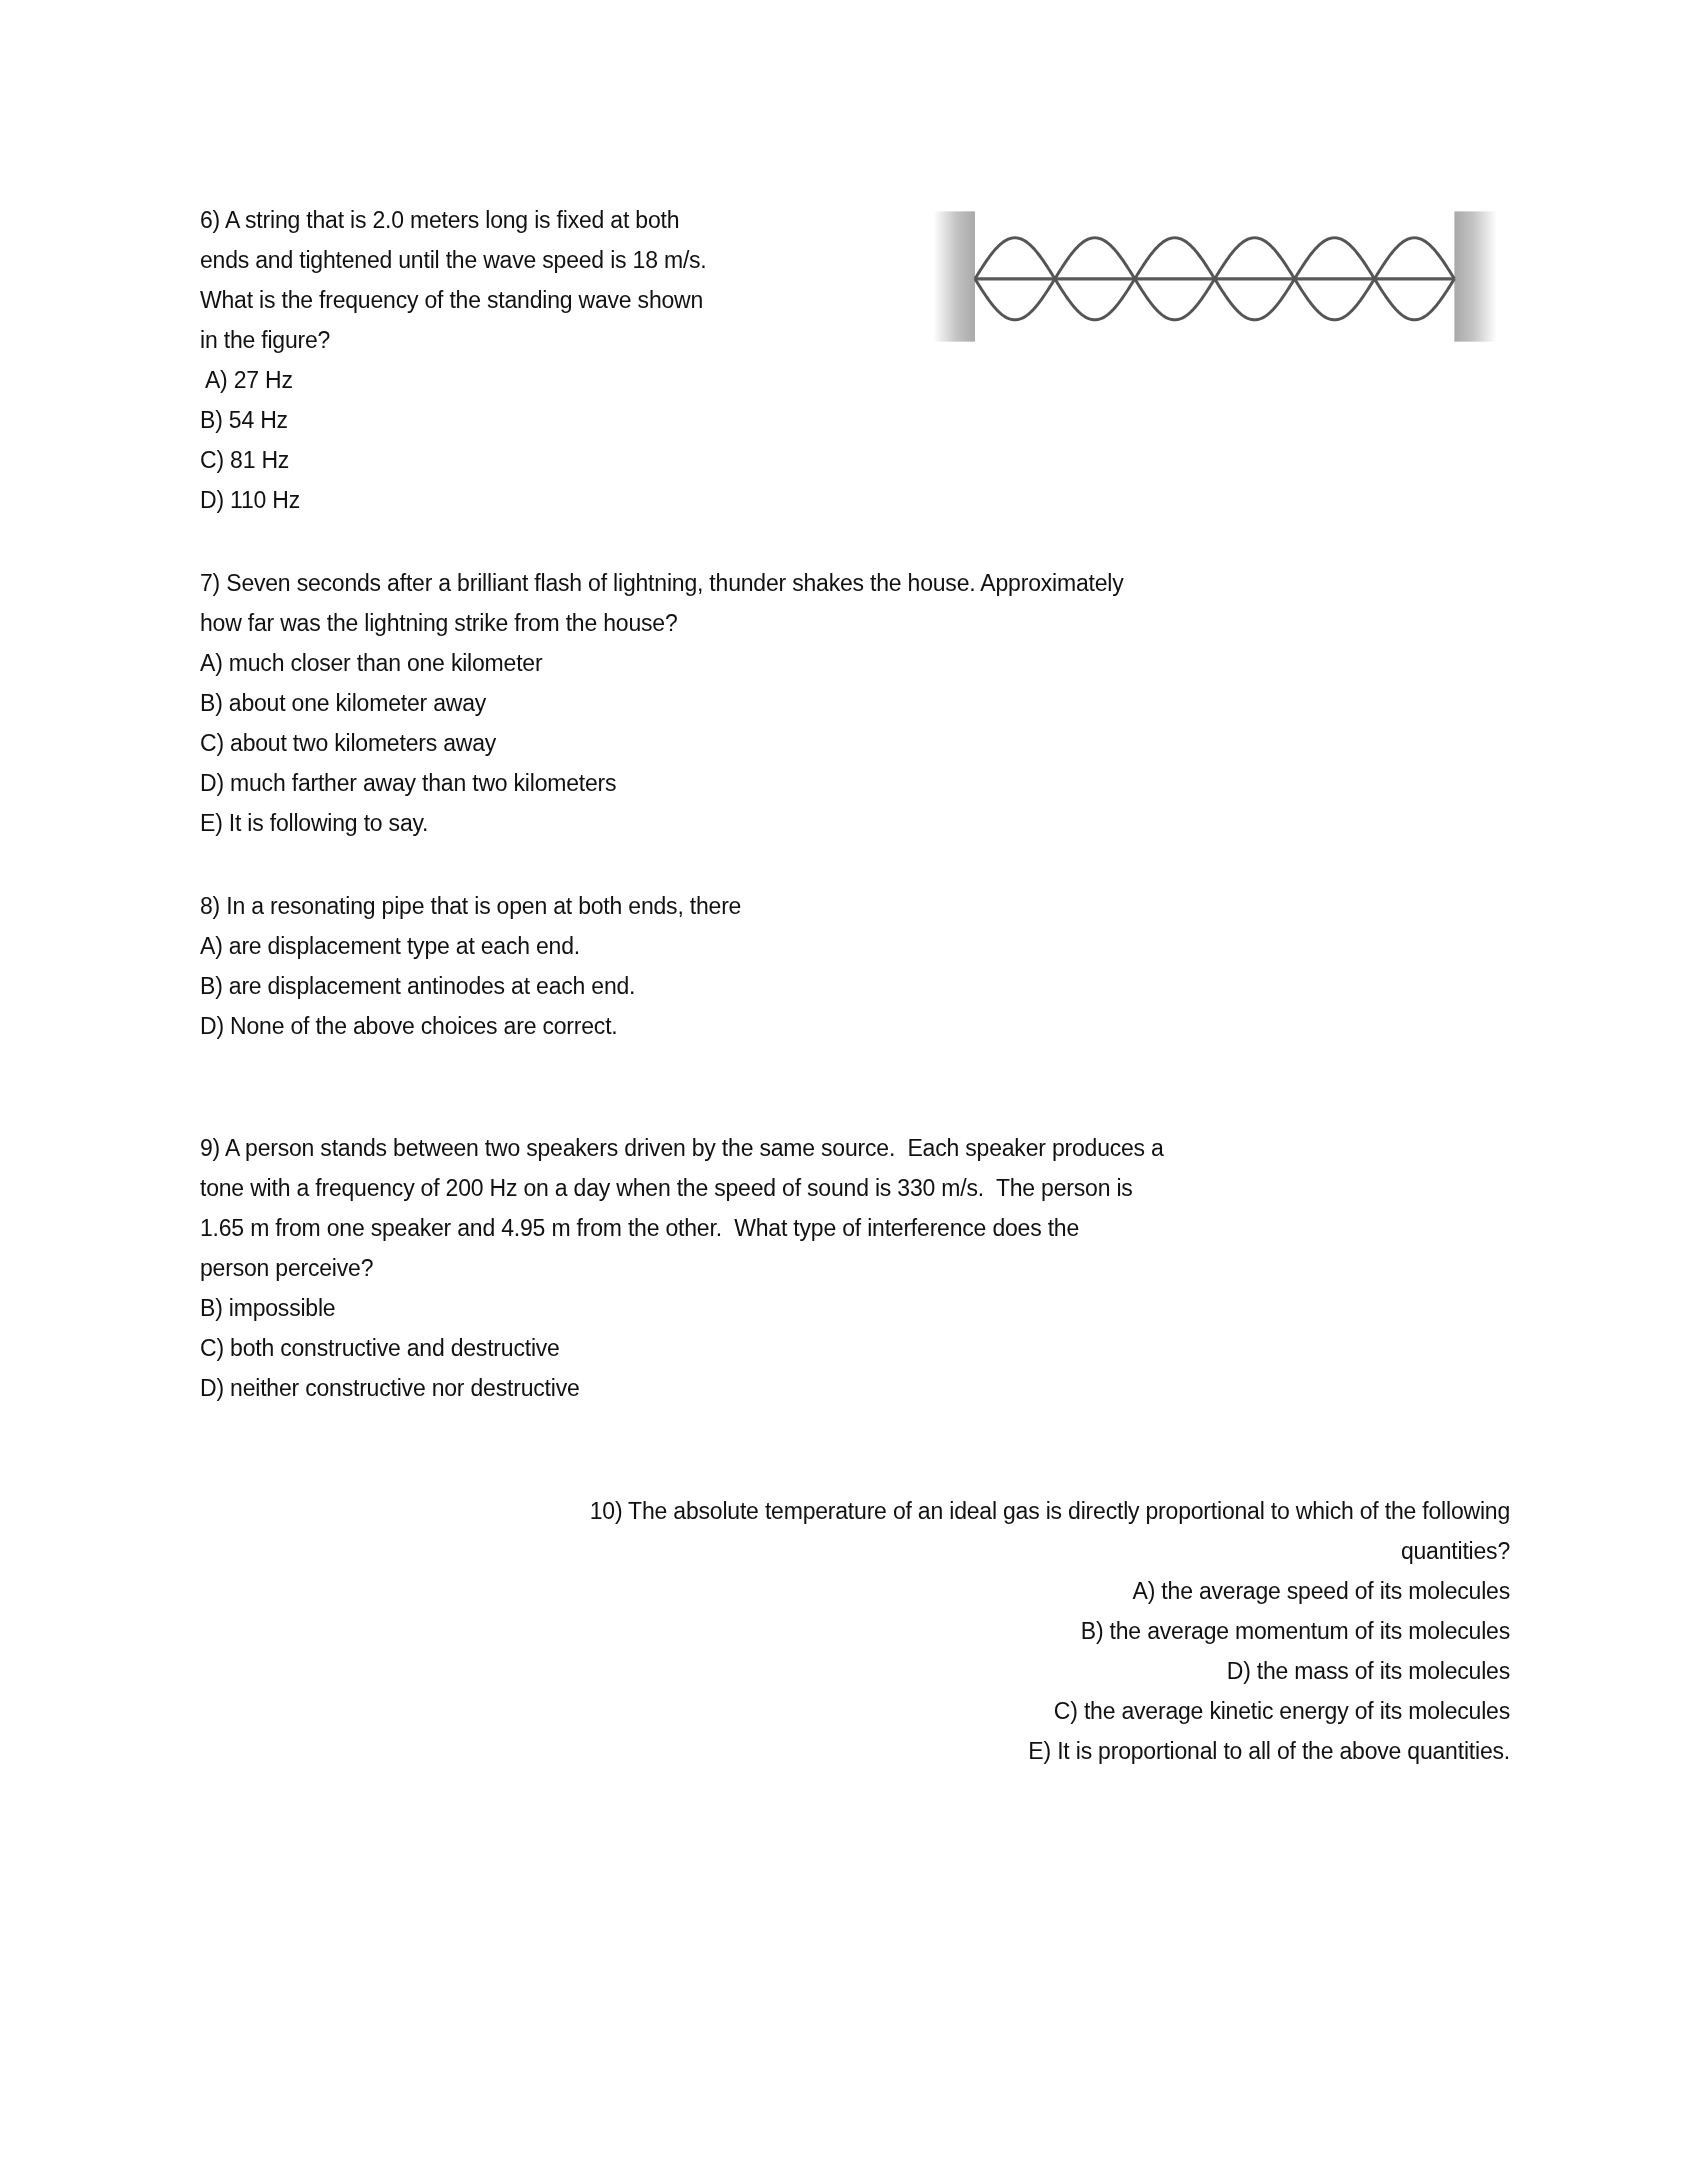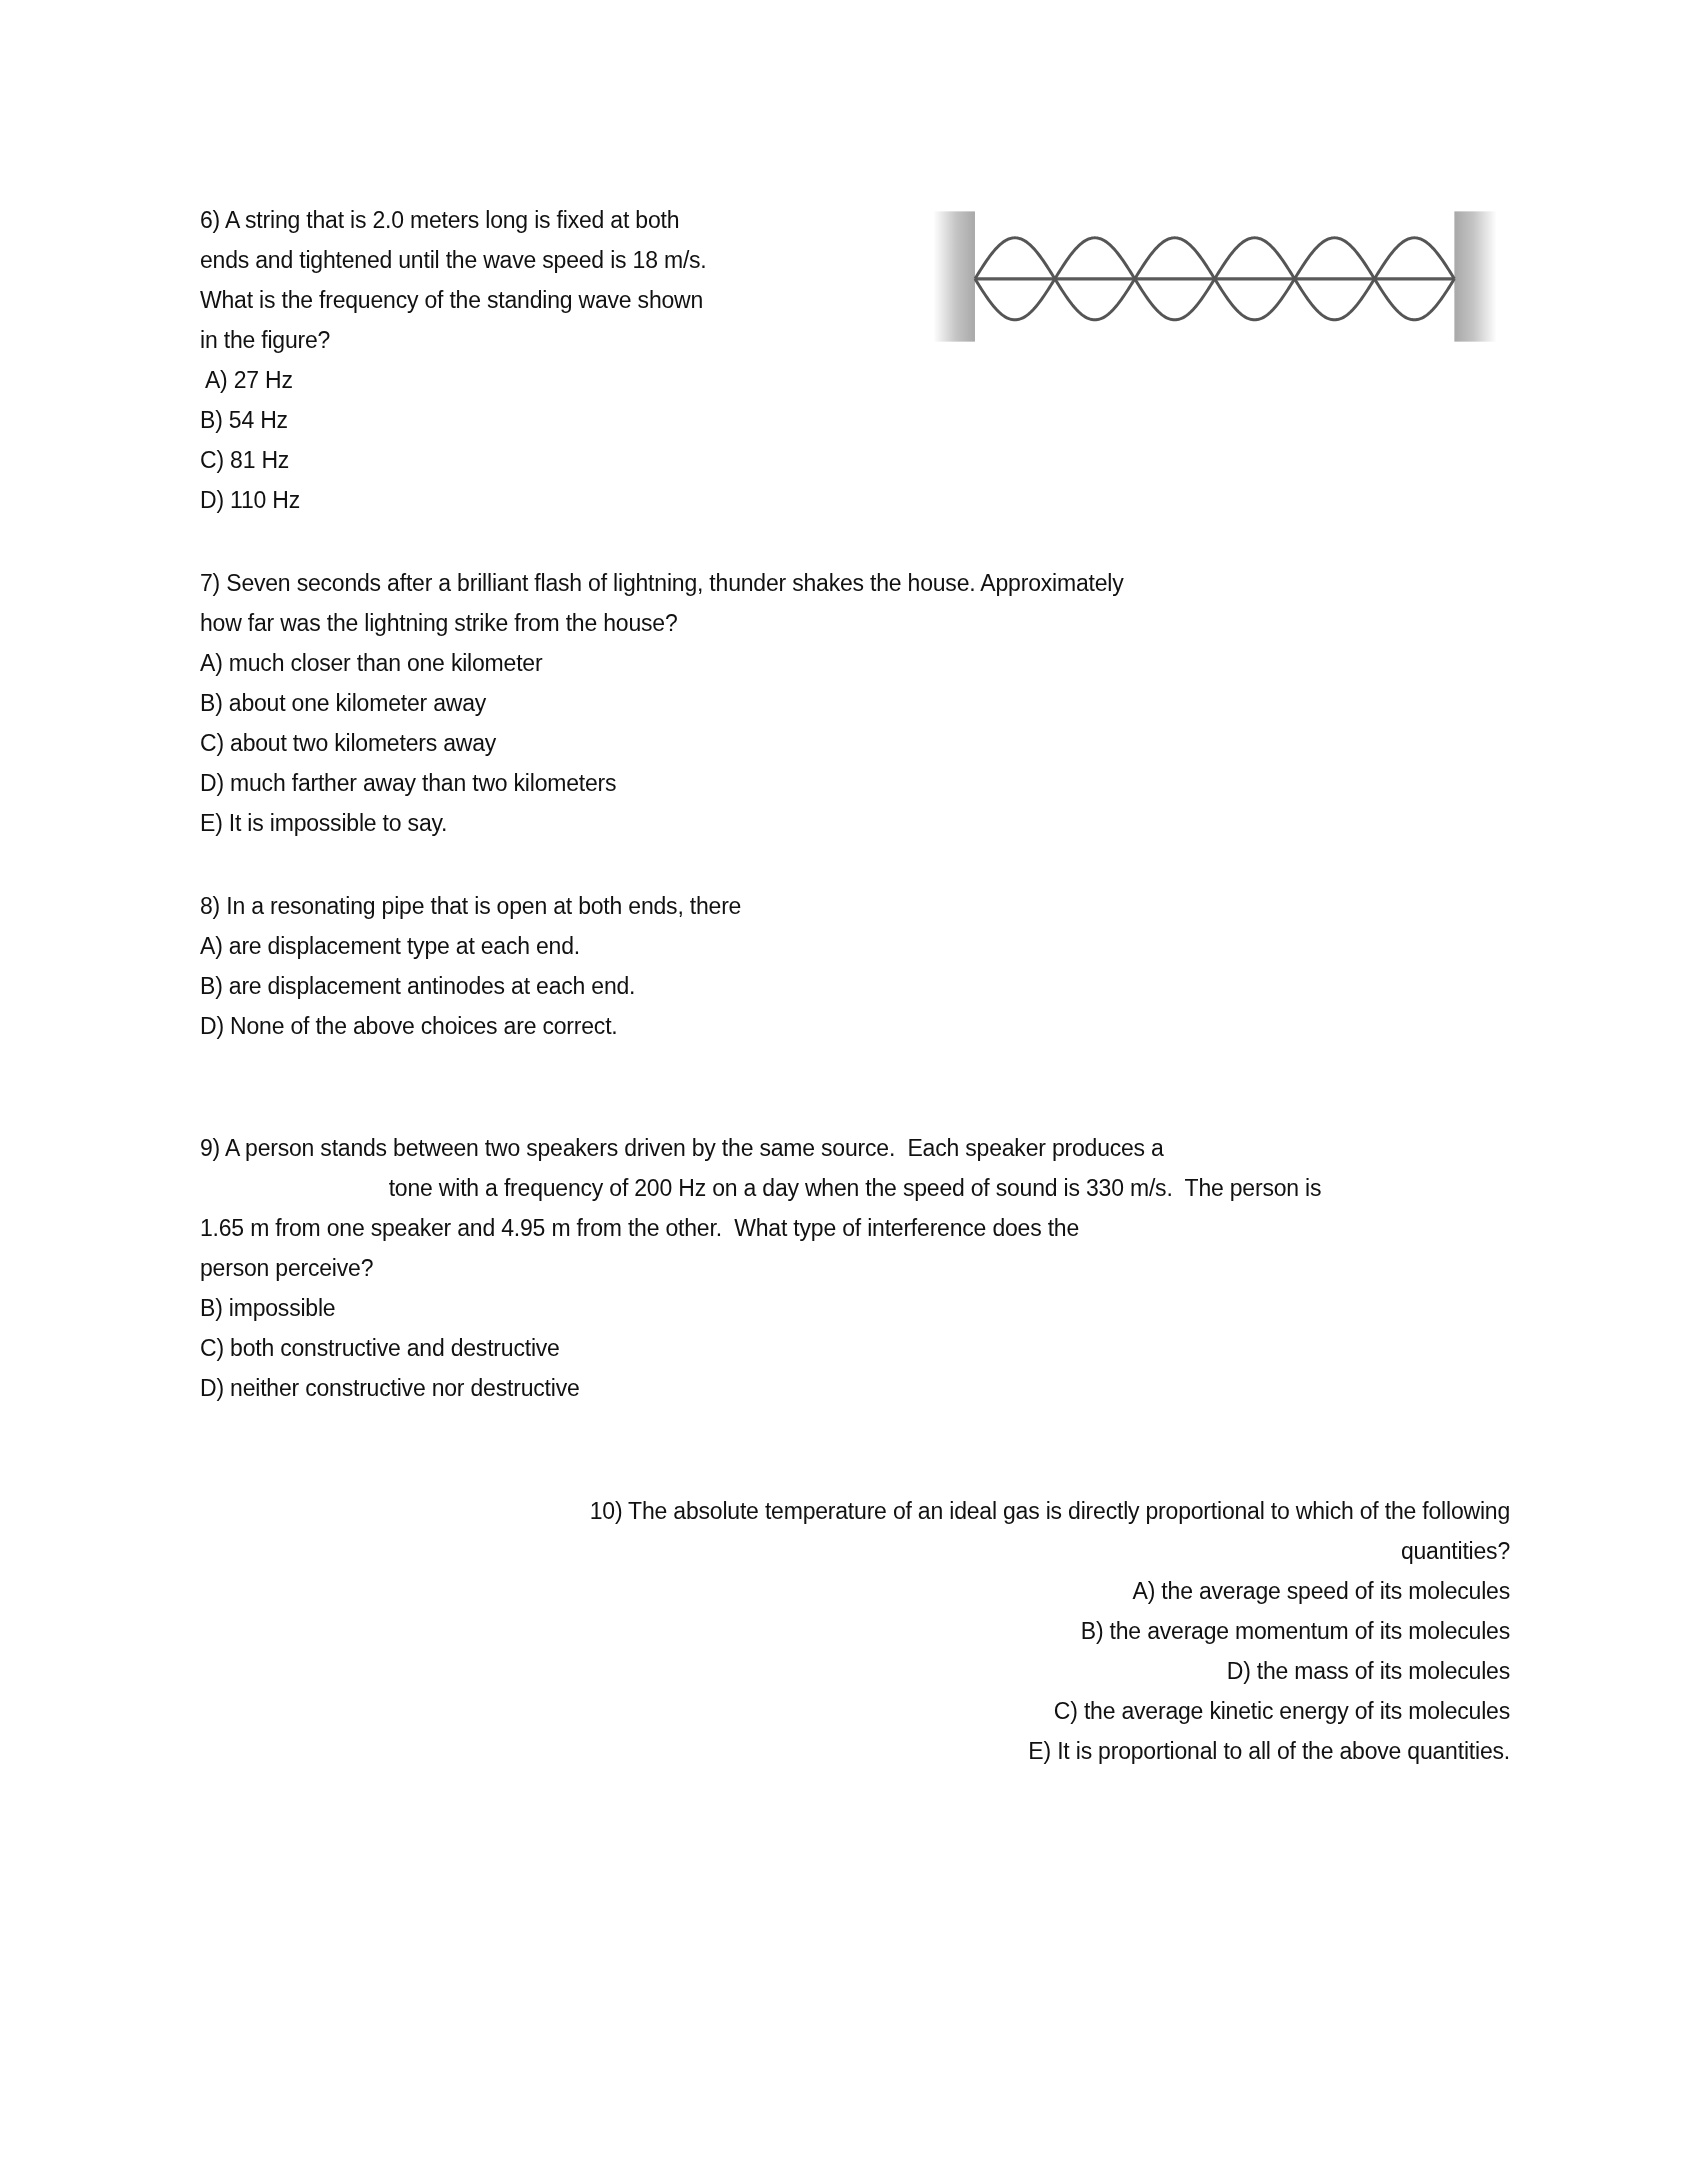--- a/index.html
+++ b/index.html
@@ -66,33 +66,33 @@
     </svg>
   </div>
 
   <div class="question" id="q7">
     <span class="line">7) Seven seconds after a brilliant flash of lightning, thunder shakes the house. Approximately</span>
     <span class="line">how far was the lightning strike from the house?</span>
     <span class="option">A) much closer than one kilometer</span>
     <span class="option">B) about one kilometer away</span>
     <span class="option">C) about two kilometers away</span>
     <span class="option">D) much farther away than two kilometers</span>
-    <span class="option">E) It is impossible to say.</span>
+    <span class="option">E) It is following to say.</span>
   </div>
 
   <div class="question" id="q8">
     <span class="line">8) In a resonating pipe that is open at both ends, there</span>
     <span class="option">A) are displacement type at each end.</span>
     <span class="option">B) are displacement antinodes at each end.</span>
     <span class="option">D) None of the above choices are correct.</span>
   </div>
 
   <div class="question" id="q9">
     <span class="line" style="white-space:pre;">9) A person stands between two speakers driven by the same source.  Each speaker produces a</span>
-    <span class="line" style="white-space:pre;text-align:center;">tone with a frequency of 200 Hz on a day when the speed of sound is 330 m/s.  The person is</span>
+    <span class="line" style="white-space:pre;">tone with a frequency of 200 Hz on a day when the speed of sound is 330 m/s.  The person is</span>
     <span class="line" style="white-space:pre;">1.65 m from one speaker and 4.95 m from the other.  What type of interference does the</span>
     <span class="line">person perceive?</span>
     <span class="option">B) impossible</span>
     <span class="option">C) both constructive and destructive</span>
     <span class="option">D) neither constructive nor destructive</span>
   </div>
 
   <div class="question" id="q10">
     <span class="line">10) The absolute temperature of an ideal gas is directly proportional to which of the following</span>
     <span class="line">quantities?</span>

